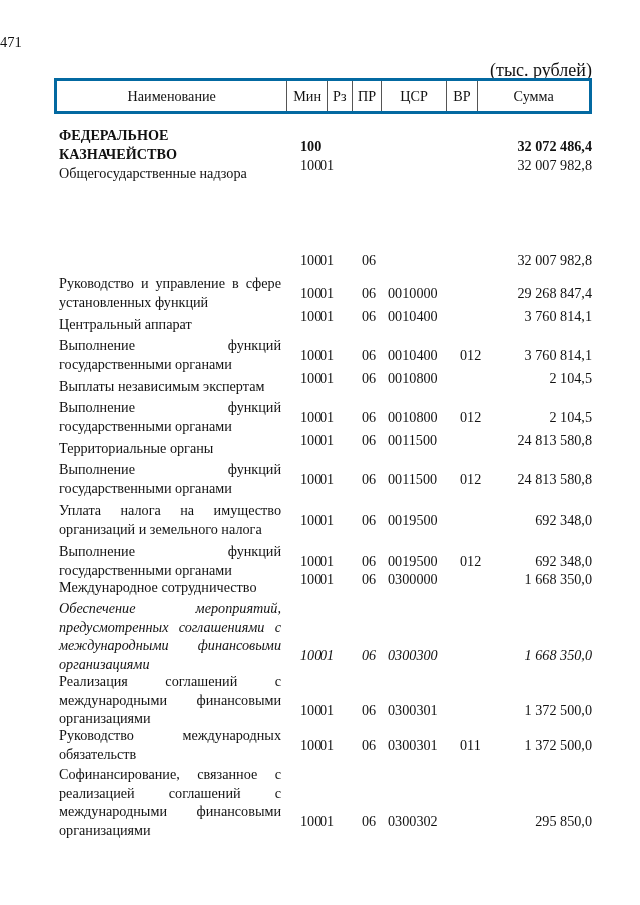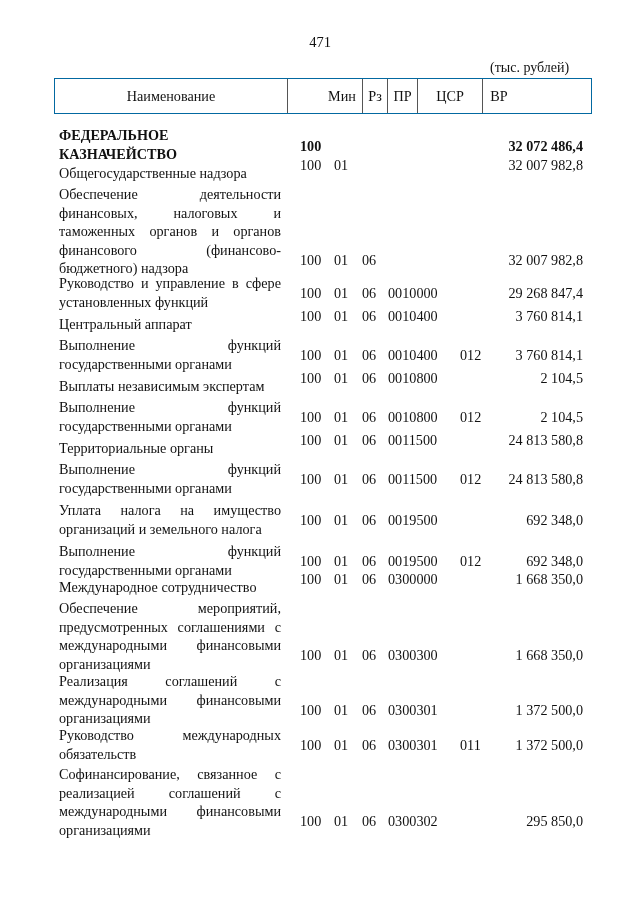--- a/index.html
+++ b/index.html
@@ -3,92 +3,92 @@
 <meta charset="utf-8">
 <style>
   html, body { margin: 0; padding: 0; background: #ffffff; }
   body {
     width: 640px; height: 905px; position: relative; overflow: hidden;
     font-family: "Liberation Serif", "DejaVu Serif", serif;
     color: #111111; font-size: 14.2px;
   }
   .page-num {
     position: absolute; top: 34px; left: 0; width: 640px;
-    text-align: center; font-size: 14.5px;
+    font-size: 14.5px;
   }
   .units {
     position: absolute; top: 60px; left: 490px; width: 102px;
-    text-align: left; font-size: 14px;
+    text-align: center; font-size: 18px;
   }
   .hdr {
     position: absolute; top: 78px; left: 54px; width: 538px; height: 36px;
-    border: 1px solid #0369a1; display: flex; box-sizing: border-box;
+    border: 3px solid #0369a1; display: flex; box-sizing: border-box;
   }
   .hdr > div {
     height: 100%; display: flex; align-items: center; justify-content: center;
     border-right: 1px solid #555; box-sizing: border-box; font-size: 14.2px;
   }
   .hdr > div:last-child { border-right: none; }
   .c-name { width: 233px; }
-  .c-min { width: 41px; margin-left: 34px; }
+  .c-min { width: 41px; }
   .c-rz { width: 25px; text-align: center; }
   .c-pr { width: 30px; }
   .c-csr { width: 65px; }
   .c-vr { width: 32px; }
   .c-sum { width: 112px; }
 
   .rows { position: absolute; top: 0; left: 0; width: 640px; }
   .row { position: absolute; left: 0; width: 640px; }
   .row .name {
     position: absolute; left: 59px; width: 222px;
     text-align: justify; text-align-last: left; line-height: 18.6px; margin-top: 8px;
   }
   .row .cell {
     position: absolute; bottom: 0; line-height: 18.6px; white-space: nowrap;
   }
   .row .min { left: 300px; }
-  .row .rz { left: 334px; }
+  .row .rz { left: 320px; }
   .row .pr { left: 362px; }
   .row .csr { left: 388px; }
   .row .vr { left: 460px; }
-  .row .sum { right: 57px; text-align: left; }
+  .row .sum { right: 48px; text-align: left; }
   .bold { font-weight: bold; }
 </style>
 </head>
 <body>
 
 <div class="page-num">471</div>
 <div class="units">(тыс. рублей)</div>
 
 <div class="hdr">
   <div class="c-name">Наименование</div>
   <div class="c-min">Мин</div>
   <div class="c-rz">Рз</div>
   <div class="c-pr">ПР</div>
   <div class="c-csr">ЦСР</div>
   <div class="c-vr">ВР</div>
+  <div class="c-sum">Сумма</div>
 </div>
 
 <div class="rows">
 
   <div class="row bold" style="top:118px;height:38px;">
     <div class="name" style="text-align:left">ФЕДЕРАЛЬНОЕ КАЗНАЧЕЙСТВО</div>
     <div class="cell min">100</div>
     <div class="cell sum">32 072 486,4</div>
   </div>
 
   <div class="row" style="top:156px;height:19px;">
     <div class="name">Общегосударственные надзора</div>
     <div class="cell min">100</div>
     <div class="cell rz">01</div>
     <div class="cell sum">32 007 982,8</div>
   </div>
 
   <div class="row" style="top:177px;height:93px;">
-    <div class="name">Обеспечение деятельности финансовых, налоговых и таможенных органов и органов финансового (финансово-бюджетного) надзора</div>
     <div class="cell min">100</div>
     <div class="cell rz">01</div>
     <div class="cell pr">06</div>
     <div class="cell sum">32 007 982,8</div>
   </div>
 
   <div class="row" style="top:266px;height:37px;">
     <div class="name">Руководство и управление в сфере установленных функций</div>
     <div class="cell min">100</div>
     <div class="cell rz">01</div>
@@ -175,21 +175,21 @@
 
   <div class="row" style="top:570px;height:19px;">
     <div class="name">Международное сотрудничество</div>
     <div class="cell min">100</div>
     <div class="cell rz">01</div>
     <div class="cell pr">06</div>
     <div class="cell csr">0300000</div>
     <div class="cell sum">1 668 350,0</div>
   </div>
 
-  <div class="row" style="top:591px;height:74px;">
+  <div class="row" style="top:591px;height:74px;font-style:italic;">
     <div class="name">Обеспечение мероприятий, предусмотренных соглашениями с международными финансовыми организациями</div>
     <div class="cell min">100</div>
     <div class="cell rz">01</div>
     <div class="cell pr">06</div>
     <div class="cell csr">0300300</div>
     <div class="cell sum">1 668 350,0</div>
   </div>
 
   <div class="row" style="top:664px;height:56px;">
     <div class="name">Реализация соглашений с международными финансовыми организациями</div>

